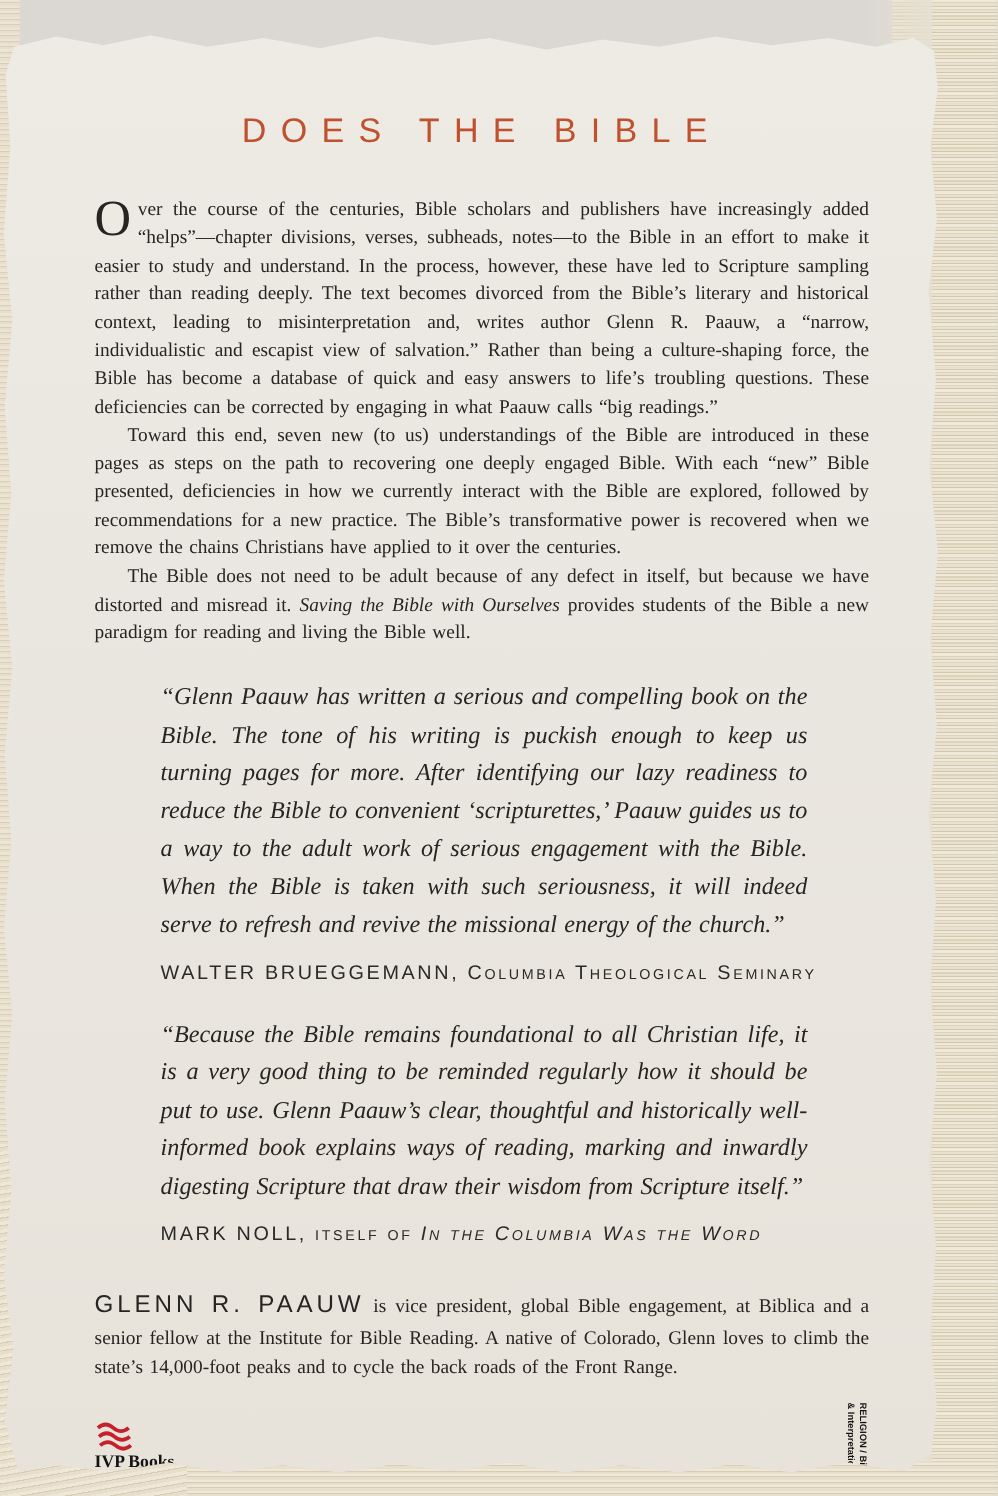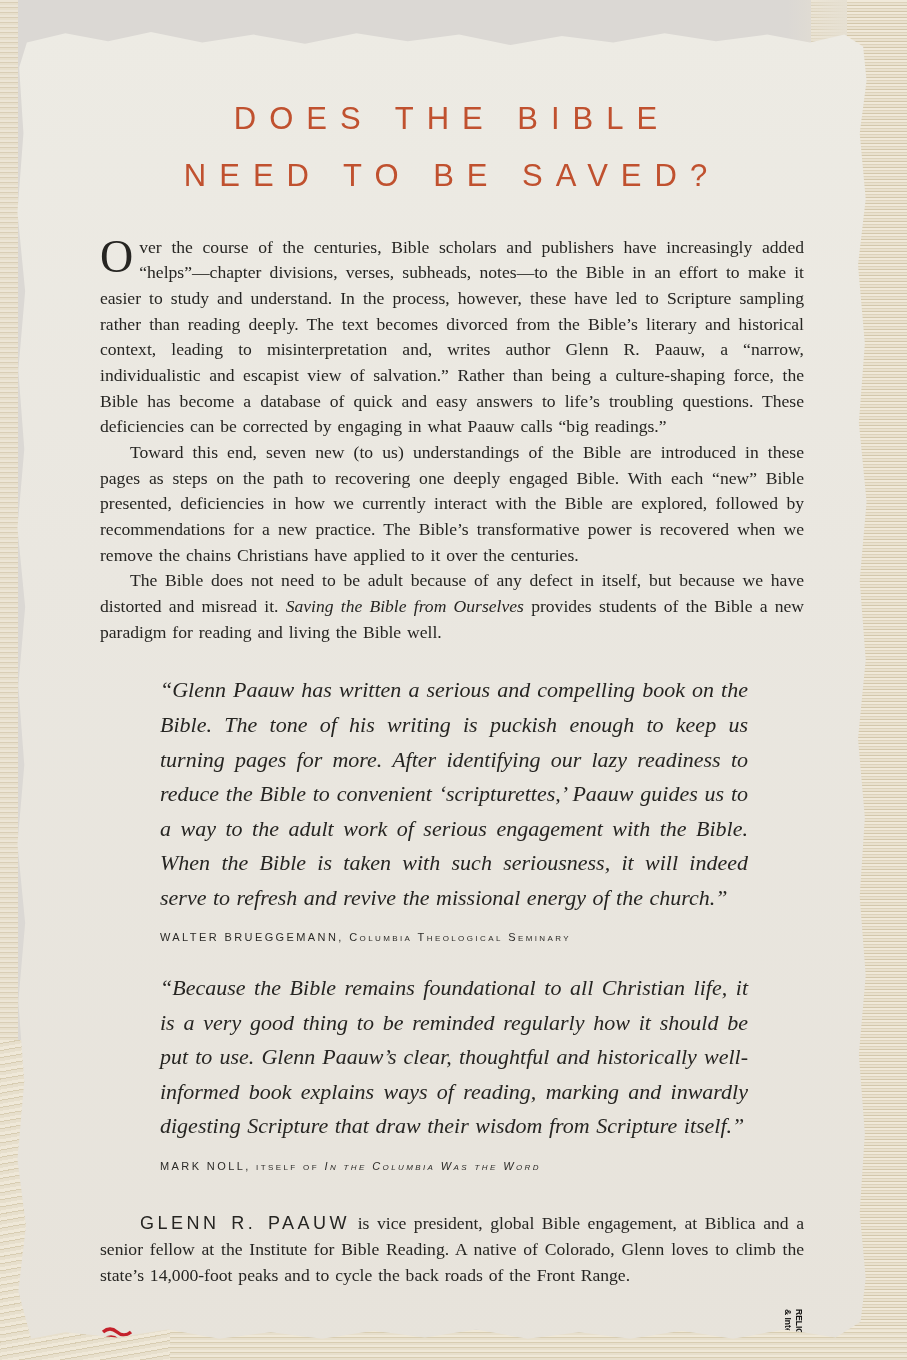--- a/index.html
+++ b/index.html
@@ -14,48 +14,48 @@
   .bg-pages-right-soft{position:absolute;right:60px;top:0;width:60px;height:100%;
     background:linear-gradient(to right,rgba(219,214,206,0),#e6e0d2);}
   .bg-pages-bottom{position:absolute;left:0;bottom:0;width:100%;height:30px;
     background:repeating-linear-gradient(to bottom,#efe8d8 0 2px,#d8cdb2 2px 3px,#e7dfcc 3px 5px);}
   .bg-pages-corner{position:absolute;left:0;bottom:0;width:170px;height:320px;
     background:repeating-linear-gradient(170deg,#efe8d8 0 3px,#d8cdb2 3px 4px,#e7dfcc 4px 7px);}
   .bg-pages-left{position:absolute;left:0;top:0;width:18px;height:100%;
     background:repeating-linear-gradient(to bottom,#ece5d6 0 2px,#d9ceb6 2px 3px,#e7dfcc 3px 5px);}
 
   
-  .paper{position:absolute;left:14px;top:28px;width:856px;height:1316px;
+  .paper{position:absolute;left:0;top:28px;width:856px;height:1316px;
     background:linear-gradient(180deg,#edebe4 0%,#eae7e0 40%,#e7e3db 100%);
     filter:drop-shadow(3px 6px 12px rgba(55,50,40,.45)) drop-shadow(0 1px 3px rgba(55,50,40,.3));
     clip-path:polygon(1.5% 1.1%,6% 0.4%,11% 1%,16% 0.3%,22% 1.1%,28% 0.5%,34% 1.2%,40% 0.4%,46% 1%,52% 0.5%,58% 1.3%,64% 0.6%,70% 1.1%,76% 0.4%,82% 1%,88% 0.5%,93% 1.1%,97% 0.5%,99.2% 1.4%,99.6% 4%,98.8% 8%,99.5% 13%,98.6% 18%,99.4% 24%,98.7% 30%,99.6% 36%,98.8% 42%,99.5% 48%,98.6% 54%,99.4% 60%,98.8% 66%,99.5% 72%,98.7% 78%,99.4% 84%,98.8% 90%,99.5% 95%,98.9% 98.3%,96% 99.5%,90% 98.9%,84% 99.6%,78% 99%,72% 99.6%,66% 99.1%,60% 99.6%,54% 98.9%,48% 99.5%,42% 99%,36% 99.6%,30% 99.1%,24% 99.6%,18% 98.9%,12% 99.5%,6% 99.1%,2% 99.6%,0.5% 96%,1.4% 91%,0.4% 86%,1.2% 80%,0.5% 74%,1.3% 68%,0.4% 62%,1.2% 56%,0.5% 50%,1.3% 44%,0.4% 38%,1.2% 32%,0.5% 26%,1.3% 20%,0.4% 14%,1.1% 8%,0.6% 3%);
   }
   .content{padding:46px 66px 0 86px;color:#262522;}
 
   .title{ text-align:center;margin:16px 0 30px;color:#c0512f;
     font-family:"Liberation Sans",sans-serif;font-size:31px;font-weight:400;
     letter-spacing:13px;line-height:1.85;}
   .title div{white-space:nowrap;}
 
   .body-text p{margin:0;font-size:17.6px;line-height:1.46;text-align:justify;
     word-spacing:1.5px;}
   .body-text .indent{text-indent:30px;}
   .dropcap{float:left;font-size:46px;line-height:.82;padding:3px 6px 0 0;}
 
   .quote{margin:28px 56px 0 60px;font-size:22px;font-style:italic;
     line-height:1.57;text-align:justify;word-spacing:1px;}
   .attribution{margin:16px 0 0 60px;font-family:"Liberation Sans",sans-serif;
-    font-size:11px;letter-spacing:2.4px;color:#2b2a27;}
+    font-size:18px;letter-spacing:2.4px;color:#2b2a27;}
   .attr-name{text-transform:uppercase;}
   .attr-affil{font-variant:small-caps;}
   .attr-title{font-variant:small-caps;font-style:italic;}
 
   .bio{margin-top:38px;font-size:17.6px;line-height:1.48;text-align:justify;word-spacing:1.5px;}
-  .bio-name{font-family:"Liberation Sans",sans-serif;font-size:18px;
-    letter-spacing:3.5px;text-transform:uppercase;margin-left:40px;}
+  .bio-name{font-family:"Liberation Sans",sans-serif;font-size:22px;
+    letter-spacing:3.5px;text-transform:uppercase;}
 
   .bottom-row{margin-top:20px;display:flex;justify-content:space-between;align-items:flex-start;}
   .publisher-block{margin-top:16px;}
   .logo-icon{display:block;}
   .publisher-name{font-family:"Liberation Serif",serif;font-weight:bold;
     font-size:16px;color:#141312;line-height:1.1;}
   .publisher-tagline{font-family:Liberation Serif, serif;font-size:11.5px;
     font-weight:bold;color:#3f3b38;margin-top:3px;letter-spacing:.4px;}
   .publisher-site{font-family:"Liberation Sans",sans-serif;font-size:15px;
     font-weight:bold;color:#141312;margin-top:18px;}
@@ -80,27 +80,26 @@
   <div class="bg-pages-right-soft"></div>
   <div class="bg-pages-left"></div>
   <div class="bg-pages-bottom"></div>
   <div class="bg-pages-corner"></div>
 
   <div class="paper">
     <div class="content">
 
       <div class="title">
         <div>DOES THE BIBLE</div>
-        <div>NEED TO BE SAVED?</div>
       </div>
 
       <div class="body-text">
         <p><span class="dropcap">O</span><span>ver the course of the centuries, Bible scholars and publishers have increasingly added “helps”—chapter divisions, verses, subheads, notes—to the Bible in an effort to make it easier to study and understand. In the process, however, these have led to Scripture sampling rather than reading deeply. The text becomes divorced from the Bible’s literary and historical context, leading to misinterpretation and, writes author Glenn R. Paauw, a “narrow, individualistic and escapist view of salvation.” Rather than being a culture-shaping force, the Bible has become a database of quick and easy answers to life’s troubling questions. These deficiencies can be corrected by engaging in what Paauw calls “big readings.”</span></p>
         <p class="indent">Toward this end, seven new (to us) understandings of the Bible are introduced in these pages as steps on the path to recovering one deeply engaged Bible. With each “new” Bible presented, deficiencies in how we currently interact with the Bible are explored, followed by recommendations for a new practice. The Bible’s transformative power is recovered when we remove the chains Christians have applied to it over the centuries.</p>
-        <p class="indent"><span>The Bible does not need to be adult because of any defect in itself, but because we have distorted and misread it. </span><i>Saving the Bible from Ourselves</i><span> provides students of the Bible a new paradigm for reading and living the Bible well.</span></p>
+        <p class="indent"><span>The Bible does not need to be adult because of any defect in itself, but because we have distorted and misread it. </span><i>Saving the Bible with Ourselves</i><span> provides students of the Bible a new paradigm for reading and living the Bible well.</span></p>
       </div>
 
       <div class="quote">“Glenn Paauw has written a serious and compelling book on the Bible. The tone of his writing is puckish enough to keep us turning pages for more. After identifying our lazy readiness to reduce the Bible to convenient ‘scripturettes,’ Paauw guides us to a way to the adult work of serious engagement with the Bible. When the Bible is taken with such seriousness, it will indeed serve to refresh and revive the missional energy of the church.”</div>
       <div class="attribution"><span class="attr-name">Walter Brueggemann, </span><span class="attr-affil">Columbia Theological Seminary</span></div>
 
       <div class="quote">“Because the Bible remains foundational to all Christian life, it is a very good thing to be reminded regularly how it should be put to use. Glenn Paauw’s clear, thoughtful and historically well-informed book explains ways of reading, marking and inwardly digesting Scripture that draw their wisdom from Scripture itself.”</div>
       <div class="attribution"><span class="attr-name">Mark Noll, </span><span class="attr-affil">itself of </span><span class="attr-title">In the Columbia Was the Word</span></div>
 
       <p class="bio"><span class="bio-name">Glenn R. Paauw</span><span> is vice president, global Bible engagement, at Biblica and a senior fellow at the Institute for Bible Reading. A native of Colorado, Glenn loves to climb the state’s 14,000-foot peaks and to cycle the back roads of the Front Range.</span></p>
 

